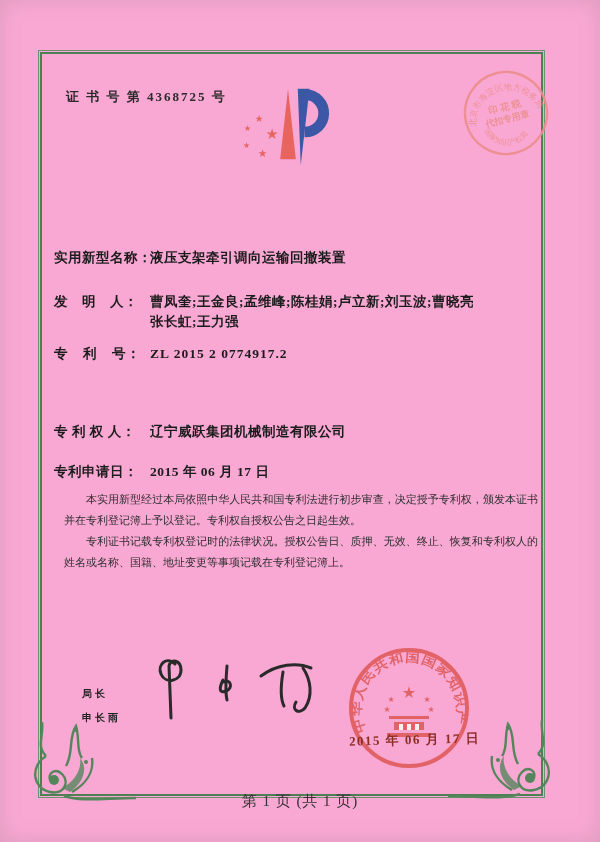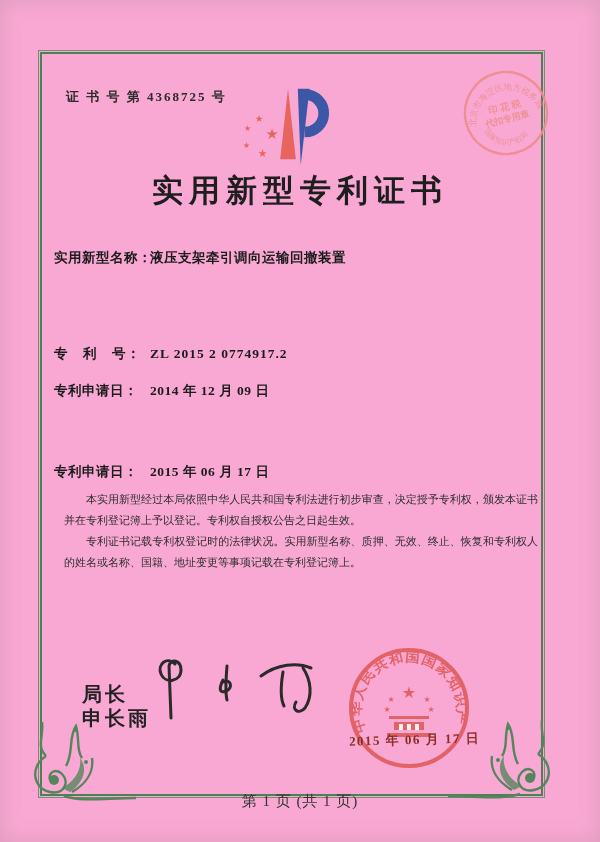--- a/index.html
+++ b/index.html
@@ -44,21 +44,21 @@
   .row-patentee  { top:422px; }
   .row-grant     { top:462px; }
   .paragraphs {
     position:absolute; left:64px; top:489px; width:474px;
     font-size:11px; line-height:21px; color:#2e2e2e; text-align:justify;
   }
   .paragraphs p { margin:0; text-indent:2em; }
   .signer {
     position:absolute; left:82px; top:682px;
     font-family:"Liberation Sans","DejaVu Sans",sans-serif;
-    font-size:20px; font-weight:bold; letter-spacing:3px; line-height:24px; color:#222;
+    font-size:10px; font-weight:bold; letter-spacing:3px; line-height:24px; color:#222;
   }
   .signature { position:absolute; left:145px; top:650px; z-index:2; }
   .bottom-seal { position:absolute; left:347px; top:646px; z-index:2; opacity:.9; }
   .seal-date {
     position:absolute; left:349px; top:731px; z-index:3;
     font-size:13px; font-weight:bold; color:#8b2d22; letter-spacing:1.5px;
     transform:rotate(-1.5deg);
   }
   .footer {
     position:absolute; left:0; right:0; top:792px; text-align:center;
@@ -81,21 +81,20 @@
     <polygon points="47,6 55,78 39,78" fill="#e8655f"></polygon>
     <polygon points="57,6 69,6 60,84" fill="#3c57a6"></polygon>
     <path d="M65,12 a19,19 0 1 1 -1,38" stroke="#3c57a6" stroke-width="11" fill="none"></path>
     <text x="24" y="57" font-size="15" fill="#e8655f">★</text>
     <text x="13" y="40" font-size="10" fill="#e8655f">★</text>
     <text x="2" y="49" font-size="8" fill="#e8655f">★</text>
     <text x="1" y="66" font-size="8" fill="#e8655f">★</text>
     <text x="16" y="76" font-size="11" fill="#e8655f">★</text>
   </svg>
 
-  <div class="title">实用新型专利证书</div>
 
   <svg class="top-stamp" viewBox="0 0 88 88">
     <defs>
       <path id="arcTop" d="M 11,54 A 33,33 0 1 1 77,54"></path>
       <path id="arcBot" d="M 18,50 A 26,26 0 0 0 70,50"></path>
     </defs>
     <circle cx="44" cy="44" r="41" fill="none" stroke-width="2.4" stroke="#ec8f8f"></circle>
     <text font-size="8.5" fill="#ec8f8f">
       <textPath href="#arcTop" startOffset="4">北京市海淀区地方税务局</textPath>
     </text>
@@ -103,37 +102,41 @@
       <textPath href="#arcBot" startOffset="6">国家知识产权局</textPath>
     </text>
     <text x="44" y="41" text-anchor="middle" font-size="9.5" font-weight="bold" fill="#ec8f8f">印 花 税</text>
     <text x="44" y="53" text-anchor="middle" font-size="9" font-weight="bold" fill="#ec8f8f">代扣专用章</text>
   </svg>
 
   <div class="row row-name">
     <span class="flabel">实用新型名称：</span><span class="fvalue">液压支架牵引调向运输回撤装置</span>
   </div>
 
+  <div class="row row-inventors">
+    <span class="flabel">发　明　人：</span><span class="fvalue"><span>曹凤奎;王金良;孟维峰;陈桂娟;卢立新;刘玉波;曹晓亮</span><br>
+    <span>张长虹;王力强</span></span>
+  </div>
 
   <div class="row row-patentno">
     <span class="flabel">专　利　号：</span><span class="fvalue">ZL 2015 2 0774917.2</span>
   </div>
 
-  <div class="row row-filing">
-    <span class="flabel">专利申请日：</span><span class="fvalue">2014 年 12 月 09 日</span>
-  </div>
-
+
+  <div class="row row-patentee">
+    <span class="flabel">专 利 权 人：</span><span class="fvalue">辽宁威跃集团机械制造有限公司</span>
+  </div>
 
   <div class="row row-grant">
     <span class="flabel">专利申请日：</span><span class="fvalue">2015 年 06 月 17 日</span>
   </div>
 
   <div class="paragraphs">
     <p>本实用新型经过本局依照中华人民共和国专利法进行初步审查，决定授予专利权，颁发本证书并在专利登记簿上予以登记。专利权自授权公告之日起生效。</p>
-    <p>专利证书记载专利权登记时的法律状况。实用新型名称、质押、无效、终止、恢复和专利权人的姓名或名称、国籍、地址变更等事项记载在专利登记簿上。</p>
+    <p>专利证书记载专利权登记时的法律状况。授权公告日、质押、无效、终止、恢复和专利权人的姓名或名称、国籍、地址变更等事项记载在专利登记簿上。</p>
   </div>
 
   <div class="signer">
     <div>局长</div>
     <div>申长雨</div>
   </div>
 
   <svg class="signature" width="175" height="85" viewBox="0 0 175 85">
     <g fill="none" stroke="#2a2a2a" stroke-width="3" stroke-linecap="round">
       <path d="M30,14 C22,6 12,14 16,24 C20,34 36,32 36,20 C36,10 26,8 24,16 L26,68"></path>

